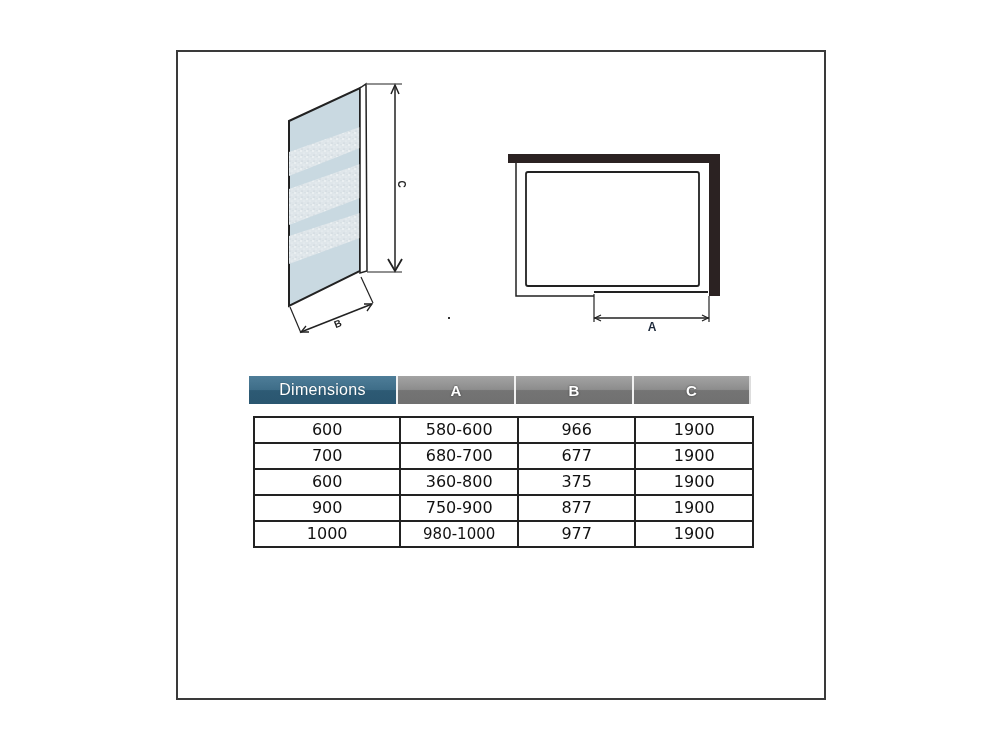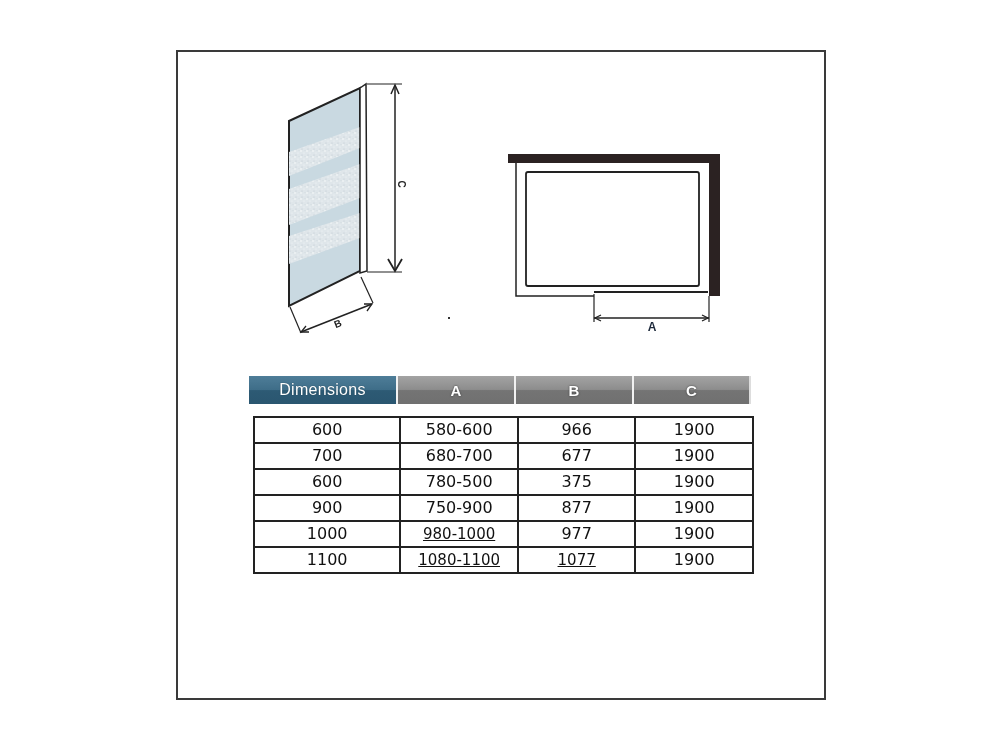--- a/index.html
+++ b/index.html
@@ -10,21 +10,21 @@
   .hdr .cell { height:28px; display:flex; align-items:center; justify-content:center; color:#fff; font-family:"Liberation Sans", sans-serif; font-weight:bold; font-size:15px; box-sizing:border-box; }
   .hdr .dim { width:147px; background:linear-gradient(#4e7d98 0%, #3e6d88 50%, #2d5a74 52%, #2a5670 100%); font-weight:normal; font-size:16px; letter-spacing:0.3px; text-shadow:0 0 1px #1a3a4c; }
   .hdr .col { background:linear-gradient(#a3a3a3 0%, #8d8d8d 48%, #747474 52%, #707070 100%); border-left:2px solid #f2f2f2; text-shadow:0 0 2px #333; }
   .hdr .c1 { width:118px; } .hdr .c2 { width:118px; } .hdr .c3 { width:119px; border-right:2px solid #ddd; }
   table.data { position:absolute; left:253px; top:416px; width:501px; border-collapse:collapse; font-family:"DejaVu Sans", sans-serif; font-size:16px; color:#111; }
   table.data td { border:2px solid #222; height:24px; padding:0; text-align:center; vertical-align:middle; line-height:24px; }
   table.data td.c0 { width:145px; }
   table.data td.c1 { width:116px; }
   table.data td.c2 { width:116px; }
   table.data td.c3 { width:116px; }
-  table.data td.small { font-size:15px;text-decoration:underline; }
+  table.data td.small { font-size:15px; }
 </style>
 </head>
 <body>
 
 <div class="frame"></div>
 
 <svg class="diagram" width="1000" height="750">
   <defs>
     <pattern id="speckle" width="6" height="6" patternUnits="userSpaceOnUse">
       <rect width="6" height="6" fill="#dfe6ea"></rect>
@@ -92,36 +92,30 @@
       <td class="c3">1900</td>
     </tr>
     <tr>
       <td class="c0">700</td>
       <td class="c1">680-700</td>
       <td class="c2">677</td>
       <td class="c3">1900</td>
     </tr>
     <tr>
       <td class="c0">600</td>
-      <td class="c1">780-500</td>
+      <td class="c1">360-800</td>
       <td class="c2">375</td>
       <td class="c3">1900</td>
     </tr>
     <tr>
       <td class="c0">900</td>
       <td class="c1">750-900</td>
       <td class="c2">877</td>
       <td class="c3">1900</td>
     </tr>
     <tr>
       <td class="c0">1000</td>
       <td class="c1 small">980-1000</td>
       <td class="c2">977</td>
       <td class="c3">1900</td>
     </tr>
-    <tr>
-      <td class="c0">1100</td>
-      <td class="c1 small">1080-1100</td>
-      <td class="c2 small">1077</td>
-      <td class="c3">1900</td>
-    </tr>
   </tbody>
 </table>
 
 </body></html>

